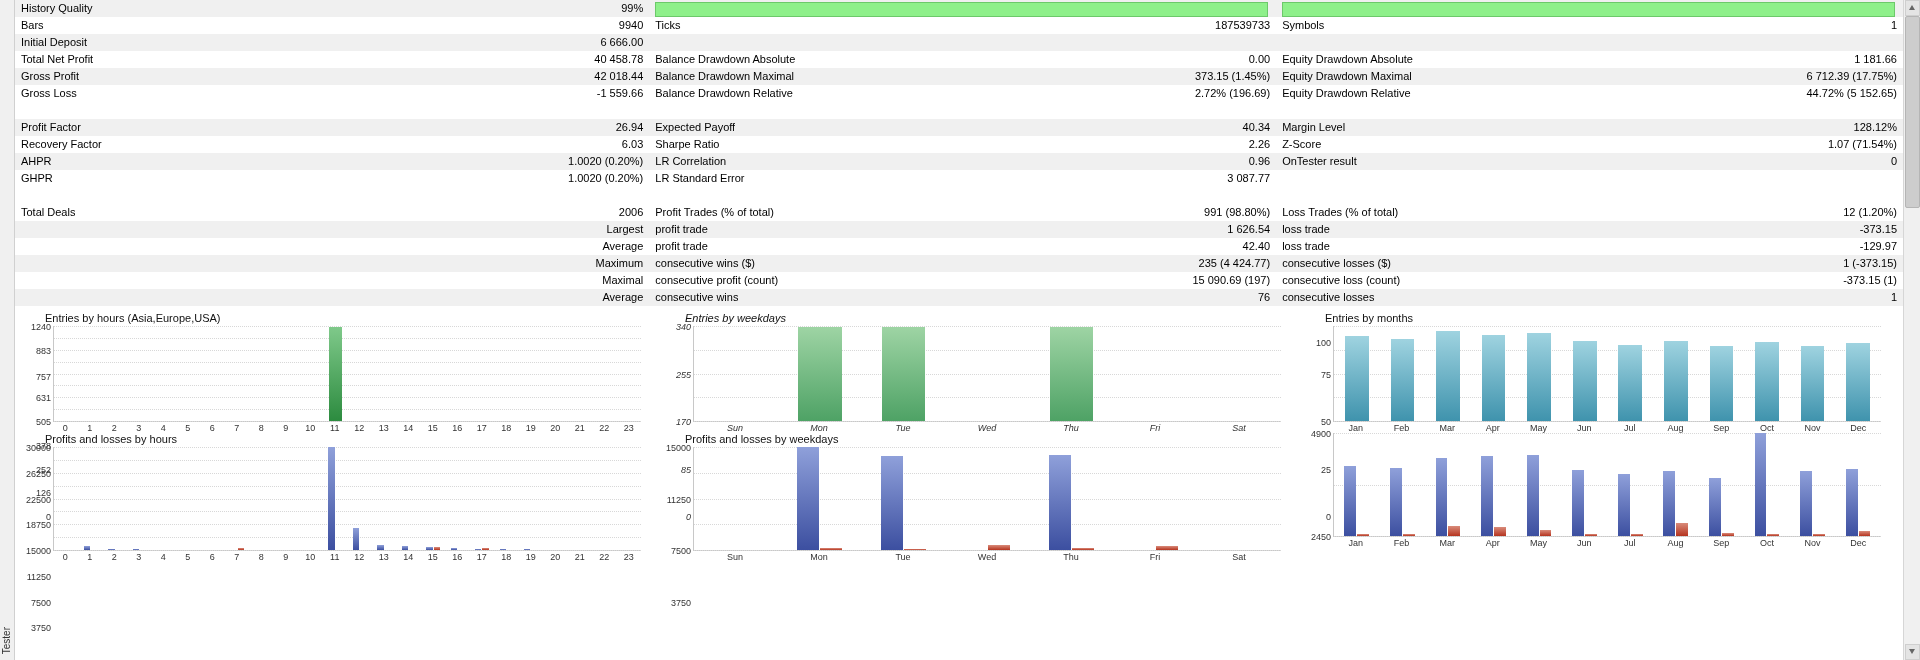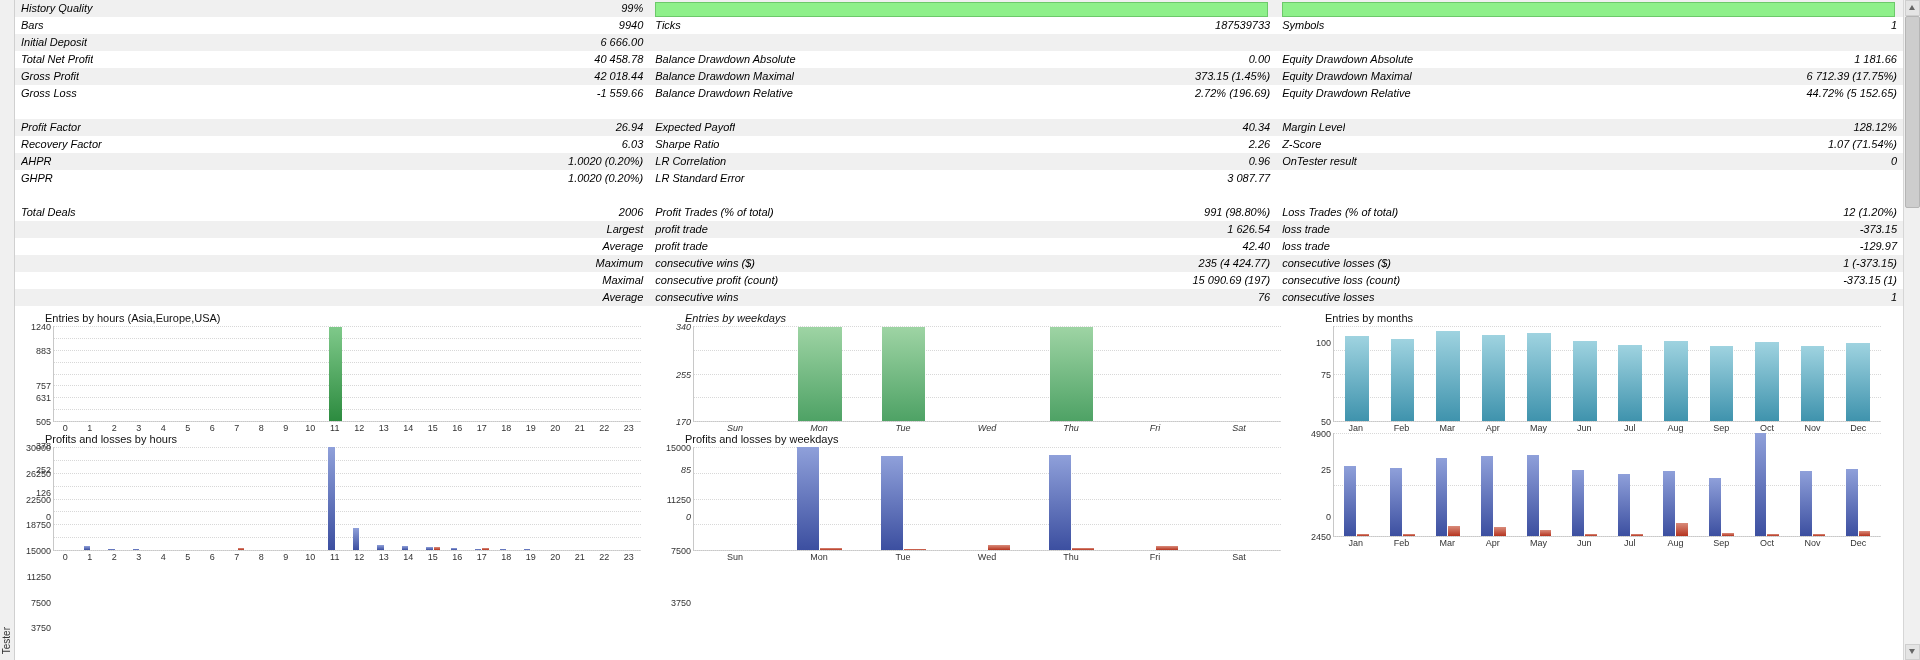--- a/index.html
+++ b/index.html
@@ -12,21 +12,21 @@
   .sb-thumb{position:absolute;left:1px;top:16px;width:13px;height:190px;background:#cdcdcd;border:1px solid #b5b5b5;border-radius:2px;}
   .sb-arrow{position:absolute;left:1px;width:13px;height:14px;background:#e4e4e4;border:1px solid #cfcfcf;}
   .sb-arrow.up{top:0;}
   .sb-arrow.down{bottom:0;}
   .sb-arrow i{position:absolute;left:3px;top:4px;width:0;height:0;border-left:3px solid transparent;border-right:3px solid transparent;}
   .sb-arrow.up i{border-bottom:5px solid #666;}
   .sb-arrow.down i{border-top:5px solid #666;}
 
   
   table.stats{border-collapse:collapse;width:100%;table-layout:fixed;}
-  table.stats td{height:17px;line-height:17px;padding:0 6px;white-space:nowrap;overflow:hidden;font-size:11px;font-style:italic;}
+  table.stats td{height:17px;line-height:17px;padding:0 6px;white-space:nowrap;overflow:hidden;font-size:11px;}
   tr.alt td{background:#f0f0f0;}
   tr.plain td{background:#ffffff;}
   .c1{width:33.6%;}
   .c2{width:33.2%;}
   .c3{width:33.2%;}
   .cell{display:flex;justify-content:space-between;gap:8px;}
   .cell .k{text-align:left;overflow:hidden;text-overflow:ellipsis;}
   .cell .v{text-align:left;white-space:nowrap;}
   .hq-bar{position:relative;height:13px;background:#8ef08a;border:1px solid #6cc96a;margin:1px 2px 0 0;}
   .spacer td{height:9px;background:#fff;}
@@ -405,21 +405,21 @@
                 <div class="gridline" style="top: 59.4455px;">
                   <div class="ytick" style="top: 59.4455px;">378</div>
                 </div>
                 <div class="gridline" style="top: 47.5px;">
                   <div class="ytick" style="top: 47.5px;">505</div>
                 </div>
                 <div class="gridline" style="top: 35.6485px;">
                   <div class="ytick" style="top: 35.6485px;">631</div>
                 </div>
                 <div class="gridline" style="top: 23.797px;">
-                  <div class="ytick" style="top: 35px;">757</div>
+                  <div class="ytick" style="top: 26px;">757</div>
                 </div>
                 <div class="gridline" style="top: 11.9455px;">
                   <div class="ytick" style="top: 11.9455px;">883</div>
                 </div>
                 <div class="gridline" style="top: 0px;">
                   <div class="ytick" style="top: 0px;">1240</div>
                 </div>
                 <div class="bars">
                   <div class="bslot">
                     <div class="bar green" style="height: 0px; visibility: hidden;"></div>

